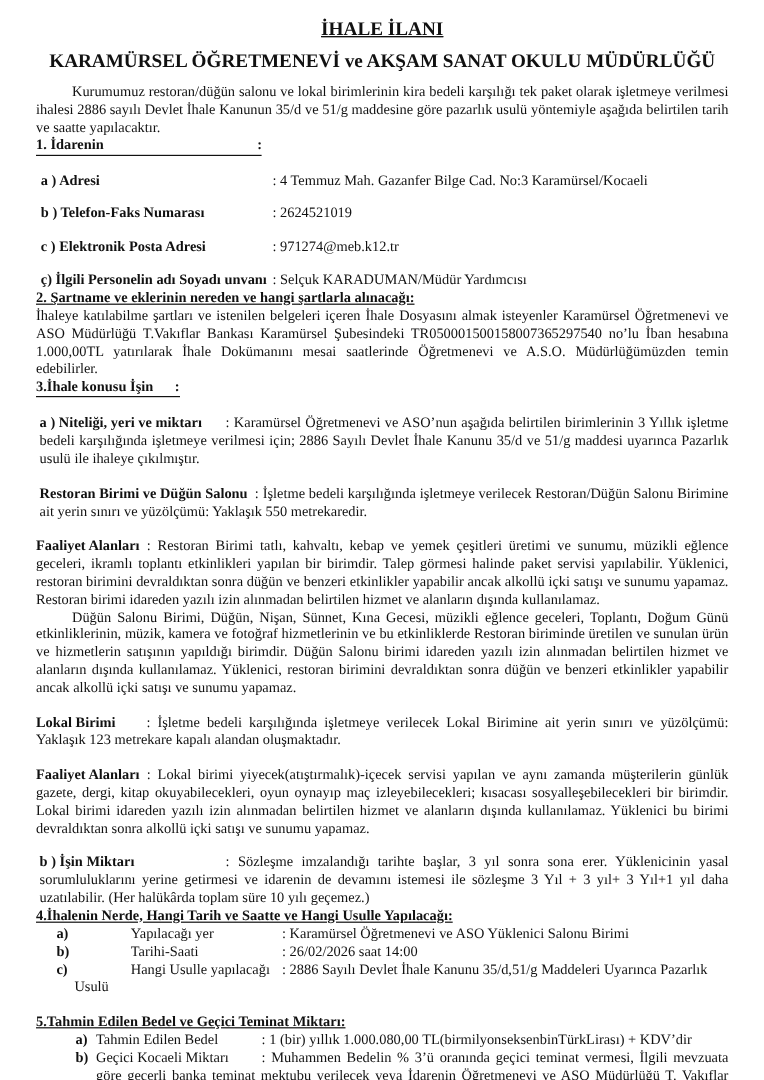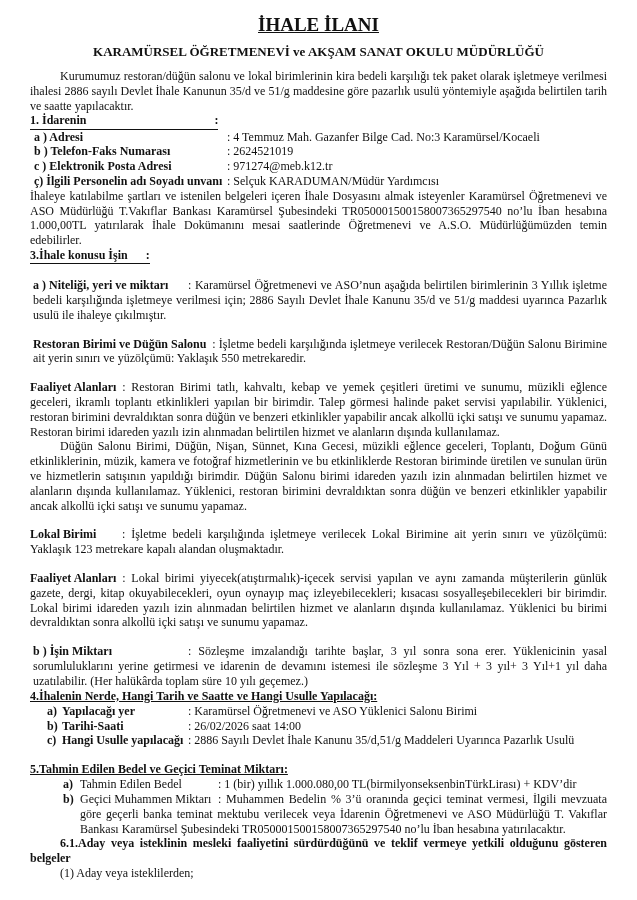--- a/index.html
+++ b/index.html
@@ -4,45 +4,45 @@
 <style>
   * { margin:0; padding:0; box-sizing:border-box; }
   html,body { background:#ffffff; }
   body {
     width:637px; height:900px;
     font-family:"Liberation Serif", serif;
     font-size:12px; color:#111; overflow:hidden;
   }
   .page { width:637px; height:900px; padding:16px 30px 0 30px; background:#fff; overflow:hidden; }
 
-  .title-line { text-align:center; font-weight:bold; font-size:19px; line-height:17px;text-decoration:underline; }
+  .title-line { text-align:center; font-weight:bold; font-size:16px; line-height:17px;text-decoration:underline; }
   .title-line .u { text-decoration:underline; }
-  .subtitle { text-align:center; font-weight:bold; font-size:13px; line-height:16px; margin-top:11px; margin-bottom:9px; }
+  .subtitle { text-align:center; font-weight:bold; font-size:16px; line-height:16px; margin-top:11px; margin-bottom:9px; }
 
   p.body { text-align:justify; line-height:14.8px; }
   .indent { text-indent:30px; }
 
   .sec-head { font-weight:bold; text-decoration:underline; line-height:15.2px; }
   .hrow { line-height:15.2px; }
   .ibhead { display:inline-block; font-weight:bold; border-bottom:1.4px solid #111; }
   .hgap { display:inline-block; }
   .g128 { width:128px; }
   .g18  { width:18px; }
 
   .s1row { padding-left:4px; line-height:14.8px; }
-  .s1label { display:inline-block; font-weight:bold; min-width:193px; }
+  .s1label { display:inline-block; font-weight:bold; min-width:193px;margin-top:13px; }
 
   .lead { display:inline-block; font-weight:bold; padding-right:6px;margin-top:14px; }
   .lw155 { min-width:155px; }
   .lw92  { min-width:92px; }
   p.lead-par { padding-left:3px; }
 
   .s4row { position:relative; padding-left:32px; line-height:14.8px; }
   .s4row .marker { position:absolute; left:17px; font-weight:bold; }
-  .s4label { display:inline-block; font-weight:bold; min-width:126px; }
+  .s4label { display:inline-block; font-weight:normal; min-width:126px;margin-left:47px; }
 
   .s5row { position:relative; padding-left:50px; line-height:14.8px; text-align:justify; }
   .s5row .marker { position:absolute; left:33px; font-weight:bold; }
   .s5label { display:inline-block; font-weight:normal; min-width:138px; }
 
   .mt14 { margin-top:14px; }
   .bold-par { font-weight:bold; }
 </style>
 </head>
 <body>
@@ -65,20 +65,21 @@
   <div class="s1row">
     <span class="s1label">b ) Telefon-Faks Numarası</span><span>: 2624521019</span>
   </div>
   <div class="s1row">
     <span class="s1label">c ) Elektronik Posta Adresi</span><span>: 971274@meb.k12.tr</span>
   </div>
   <div class="s1row">
     <span class="s1label">ç) İlgili Personelin adı Soyadı unvanı</span><span>: Selçuk KARADUMAN/Müdür Yardımcısı</span>
   </div>
 
+  <div class="sec-head">2. Şartname ve eklerinin nereden ve hangi şartlarla alınacağı:</div>
   <p class="body">İhaleye katılabilme şartları ve istenilen belgeleri içeren İhale Dosyasını almak isteyenler Karamürsel Öğretmenevi ve ASO Müdürlüğü T.Vakıflar Bankası Karamürsel Şubesindeki TR050001500158007365297540 no’lu İban hesabına 1.000,00TL yatırılarak İhale Dokümanını mesai saatlerinde Öğretmenevi ve A.S.O. Müdürlüğümüzden temin edebilirler.</p>
 
   <div class="hrow">
     <span class="ibhead"><span>3.İhale konusu İşin</span><span class="hgap g18"></span><span>:</span></span>
   </div>
 
   <p class="body lead-par">
     <span class="lead lw155">a ) Niteliği, yeri ve miktarı</span><span>: Karamürsel Öğretmenevi ve ASO’nun aşağıda belirtilen birimlerinin 3 Yıllık işletme bedeli karşılığında işletmeye verilmesi için; 2886 Sayılı Devlet İhale Kanunu 35/d ve 51/g maddesi uyarınca Pazarlık usulü ile ihaleye çıkılmıştır.</span>
   </p>
   <p class="body lead-par">
@@ -114,19 +115,19 @@
     <span class="s4label">Hangi Usulle yapılacağı</span><span>: 2886 Sayılı Devlet İhale Kanunu 35/d,51/g Maddeleri Uyarınca Pazarlık Usulü</span>
   </div>
 
   <div class="sec-head mt14">5.Tahmin Edilen Bedel ve Geçici Teminat Miktarı:</div>
   <div class="s5row">
     <span class="marker">a)</span>
     <span class="s5label">Tahmin Edilen Bedel</span><span>: 1 (bir) yıllık 1.000.080,00 TL(birmilyonseksenbinTürkLirası) + KDV’dir</span>
   </div>
   <div class="s5row">
     <span class="marker">b)</span>
-    <span class="s5label">Geçici Muhammen Miktarı</span><span>: Muhammen Bedelin % 3’ü oranında geçici teminat vermesi, İlgili mevzuata göre geçerli banka teminat mektubu verilecek veya İdarenin Öğretmenevi ve ASO Müdürlüğü T. Vakıflar Bankası Karamürsel Şubesindeki TR050001500158007365297540 no’lu İban hesabına yatırılacaktır.</span>
+    <span class="s5label">Geçici Kocaeli Miktarı</span><span>: Muhammen Bedelin % 3’ü oranında geçici teminat vermesi, İlgili mevzuata göre geçerli banka teminat mektubu verilecek veya İdarenin Öğretmenevi ve ASO Müdürlüğü T. Vakıflar Bankası Karamürsel Şubesindeki TR050001500158007365297540 no’lu İban hesabına yatırılacaktır.</span>
   </div>
 
   <p class="body indent bold-par">6.1.Aday veya isteklinin mesleki faaliyetini sürdürdüğünü ve teklif vermeye yetkili olduğunu gösteren belgeler</p>
   <p class="body indent">(1) Aday veya isteklilerden;</p>
 
 </div>
 
 </body></html>

